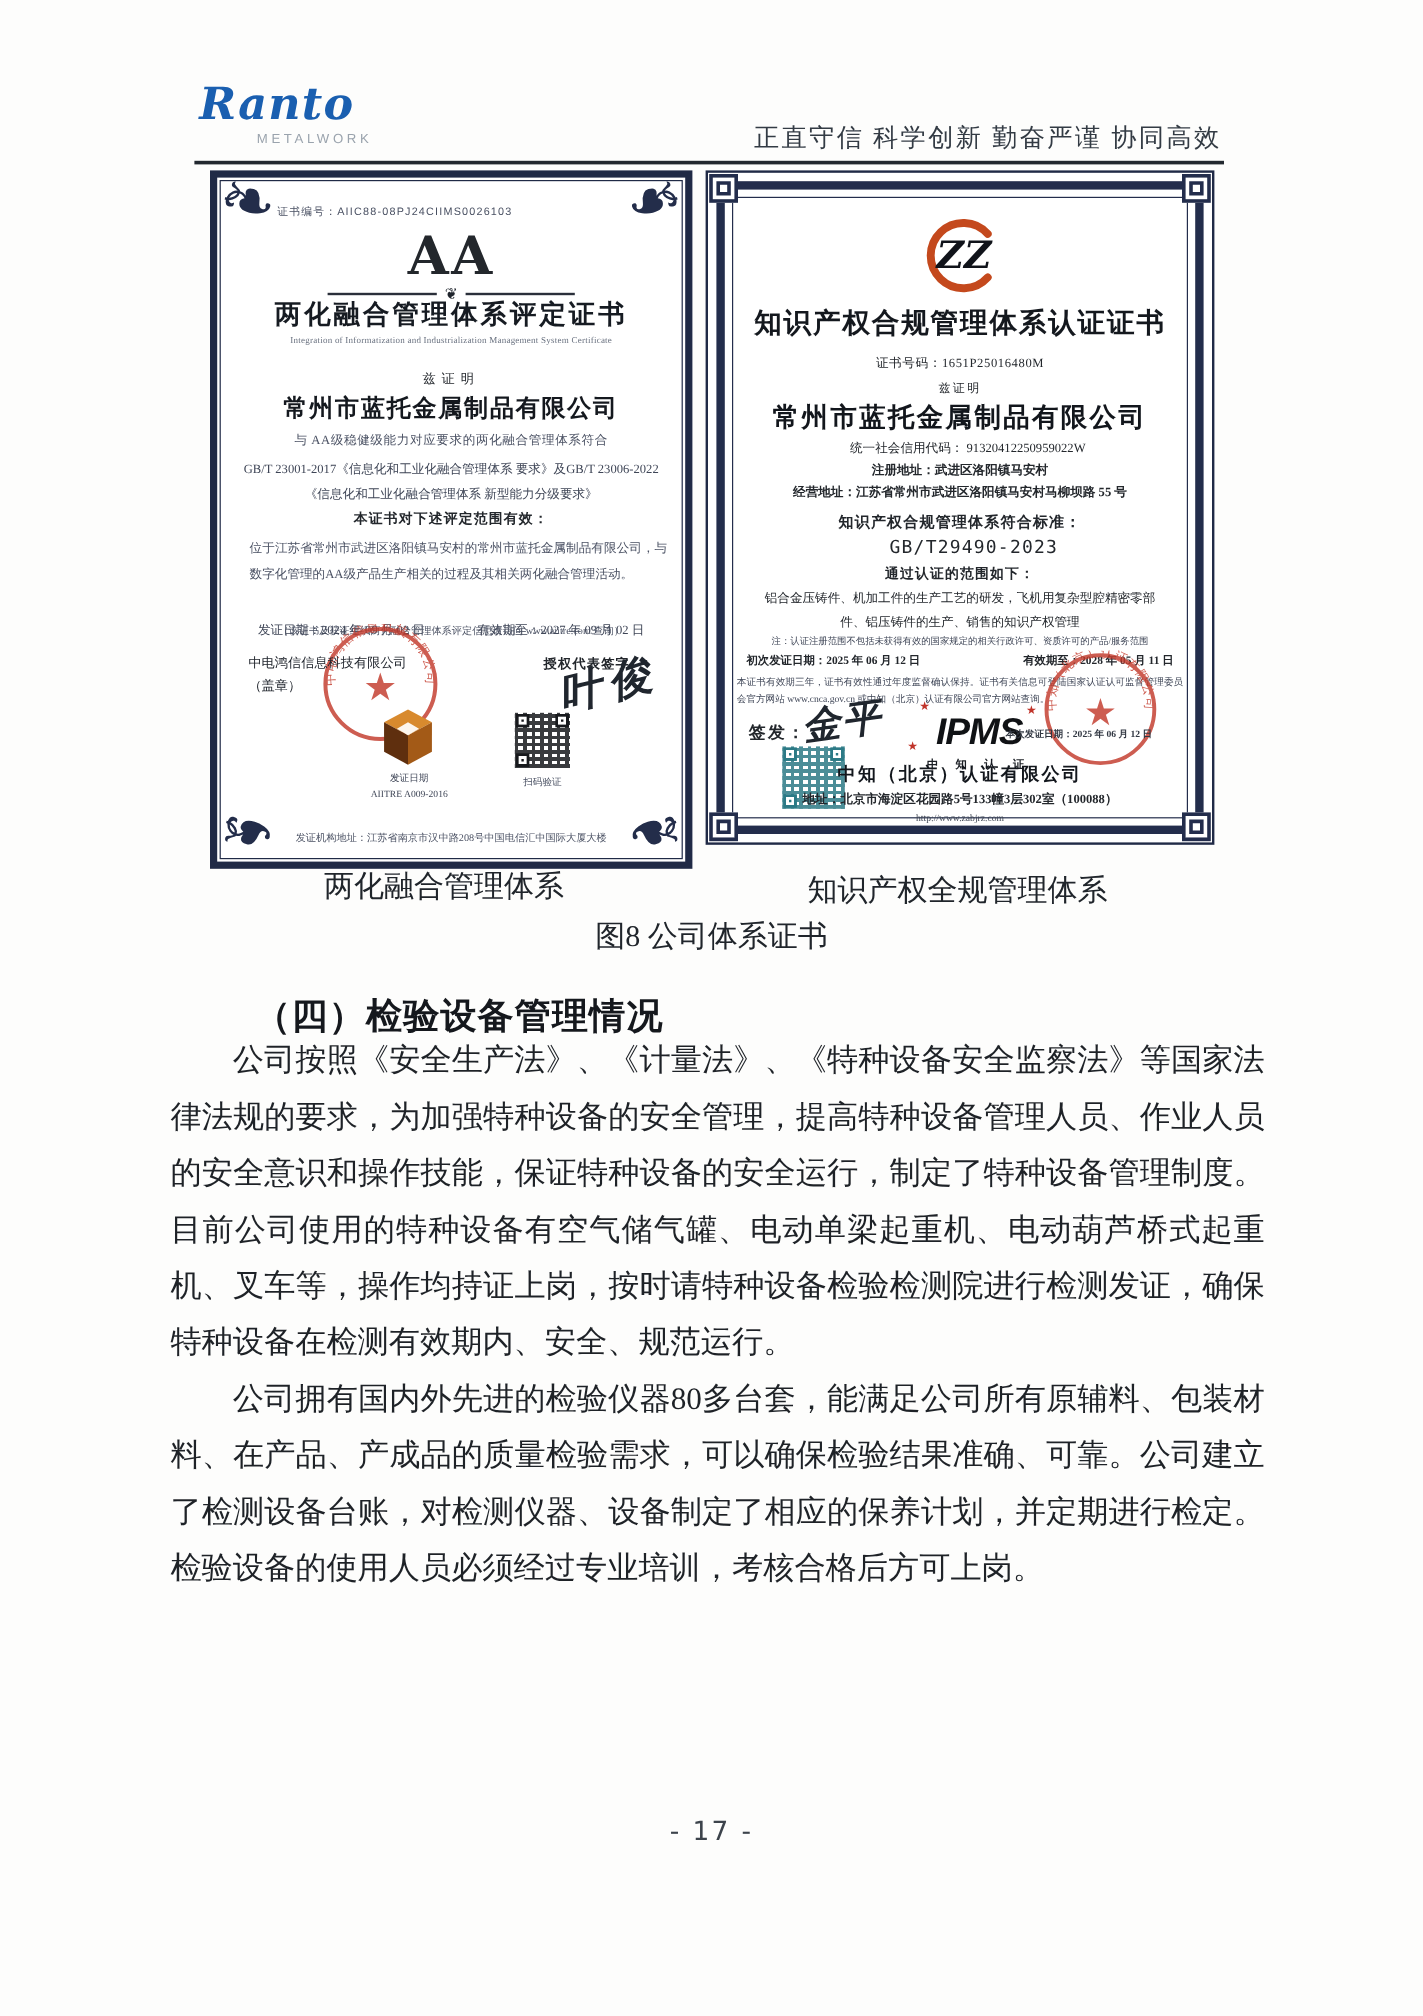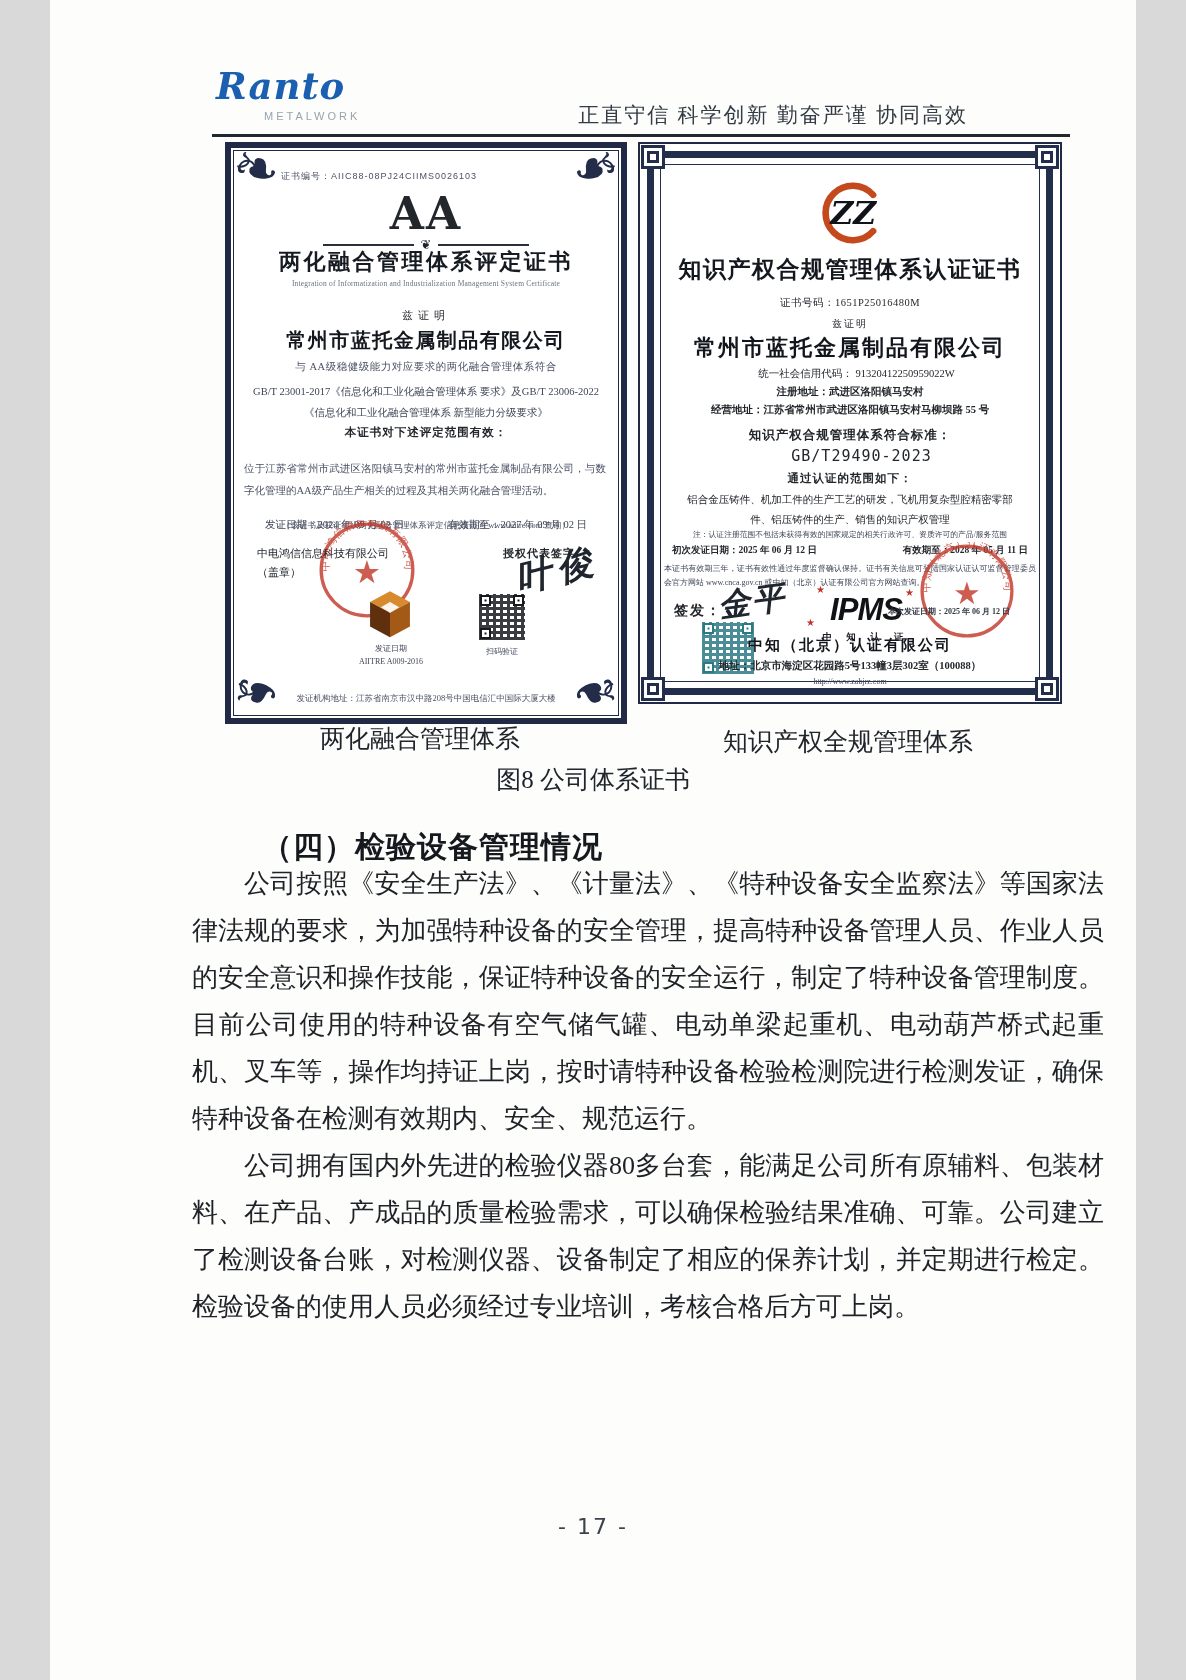--- a/index.html
+++ b/index.html
@@ -1,16 +1,16 @@
 <!DOCTYPE html>
 <html><head>
 <meta charset="utf-8">
 <style>
   html,body{margin:0;padding:0;background:#d9d9d9;}
-  .page{position:relative;width:1086px;height:1680px;margin:0 auto;background:#fdfdfc;
+  .page{position:relative;width:1186px;height:1680px;margin:0 auto;background:#fdfdfc;
         overflow:hidden;font-family:"Liberation Serif",serif;color:#23272c;}
 
   
   .logo{position:absolute;left:166px;top:64px;font-family:"DejaVu Serif",serif;
         font-style:italic;font-weight:bold;font-size:37px;color:#1a5fb0;letter-spacing:1px;}
   .logo-sub{position:absolute;left:214px;top:110px;font-size:11px;letter-spacing:3px;
         color:#9aa3ad;font-family:"Liberation Sans",sans-serif;}
   .slogan{position:absolute;right:168px;top:101px;font-size:21px;color:#333b44;letter-spacing:2px;}
   .header-rule{position:absolute;left:162px;top:134px;width:858px;height:3px;background:#22282f;}
 
@@ -35,21 +35,21 @@
   .orn-row{top:90px;left:92px;right:92px;display:flex;align-items:center;gap:7px;}
   .orn-row .line{flex:1;height:2px;background:#2a2f3a;}
   .orn-row .mid{font-size:13px;line-height:1;color:#1f242c;}
   .l-title{top:99px;font-size:22px;font-weight:bold;letter-spacing:2.5px;color:#161b22;}
   .l-title-en{top:131px;font-size:7.5px;color:#6a7280;letter-spacing:0.2px;}
   .l-certify{top:160px;font-size:11px;letter-spacing:5px;}
   .l-company{top:179px;font-size:20px;font-weight:bold;letter-spacing:1.5px;color:#14181e;}
   .l-conform{top:212px;font-size:10.5px;letter-spacing:0.5px;}
   .l-standards{top:233px;left:16px;right:16px;font-size:10.5px;line-height:2.0;text-align:center;}
   .l-scope-label{top:277px;font-size:11.5px;font-weight:bold;letter-spacing:1px;}
-  .l-scope{top:299px;left:13px;right:15px;font-size:10.5px;line-height:2.1;text-align:justify;margin-top:11px;}
+  .l-scope{top:299px;left:27px;right:15px;font-size:10.5px;line-height:2.1;text-align:justify;}
   .l-dates{top:350px;left:34px;right:34px;display:flex;justify-content:space-between;font-size:10.5px;margin-top:20px;}
   .l-query{top:372px;font-size:8.5px;}
   .seal{color:#c33a2c;opacity:.82;}
   .seal-left{left:86px;top:372px;width:100px;height:100px;}
   .l-issuer{left:26px;top:396px;font-size:11px;line-height:1.7;z-index:2;color:#20252d;}
   .l-signlabel{left:232px;top:398px;font-size:11px;letter-spacing:1px;font-weight:bold;margin-left:40px;}
   .sig{font-style:italic;font-weight:bold;color:#20262e;}
   .sig-left{left:284px;top:398px;font-size:36px;transform:rotate(-14deg);letter-spacing:6px;}
   .cube{left:136px;top:441px;width:46px;height:52px;}
   .l-badge{left:90px;top:495px;width:140px;text-align:center;font-size:8px;line-height:1.6;}

